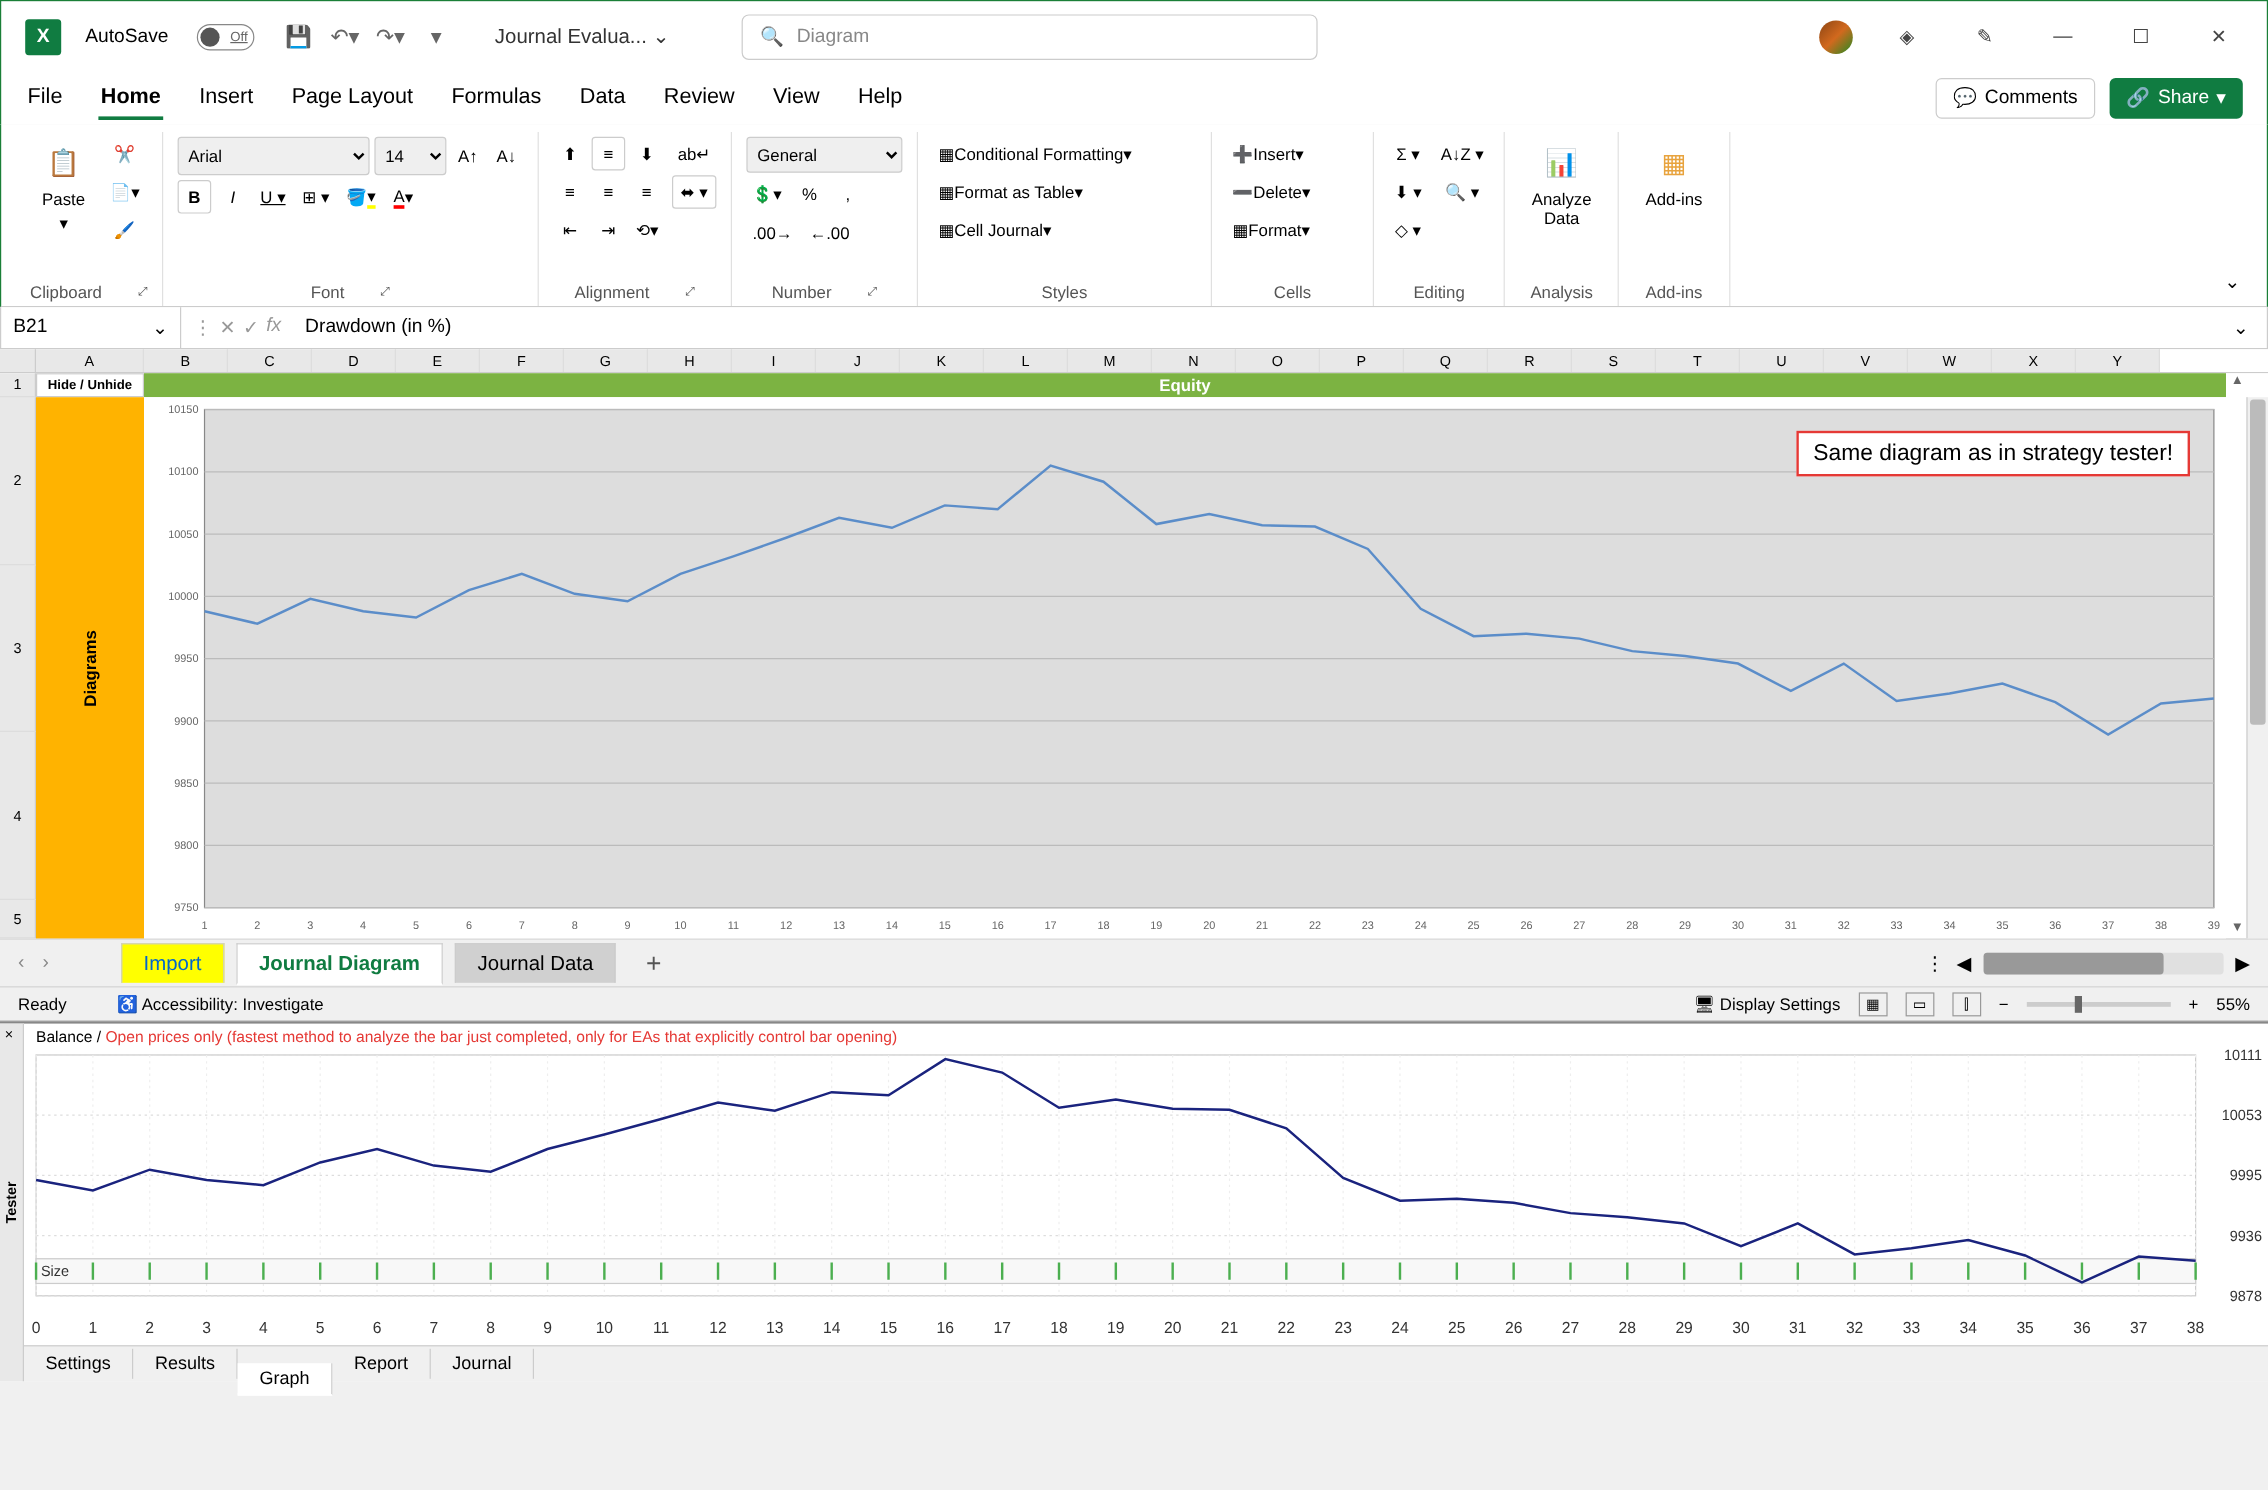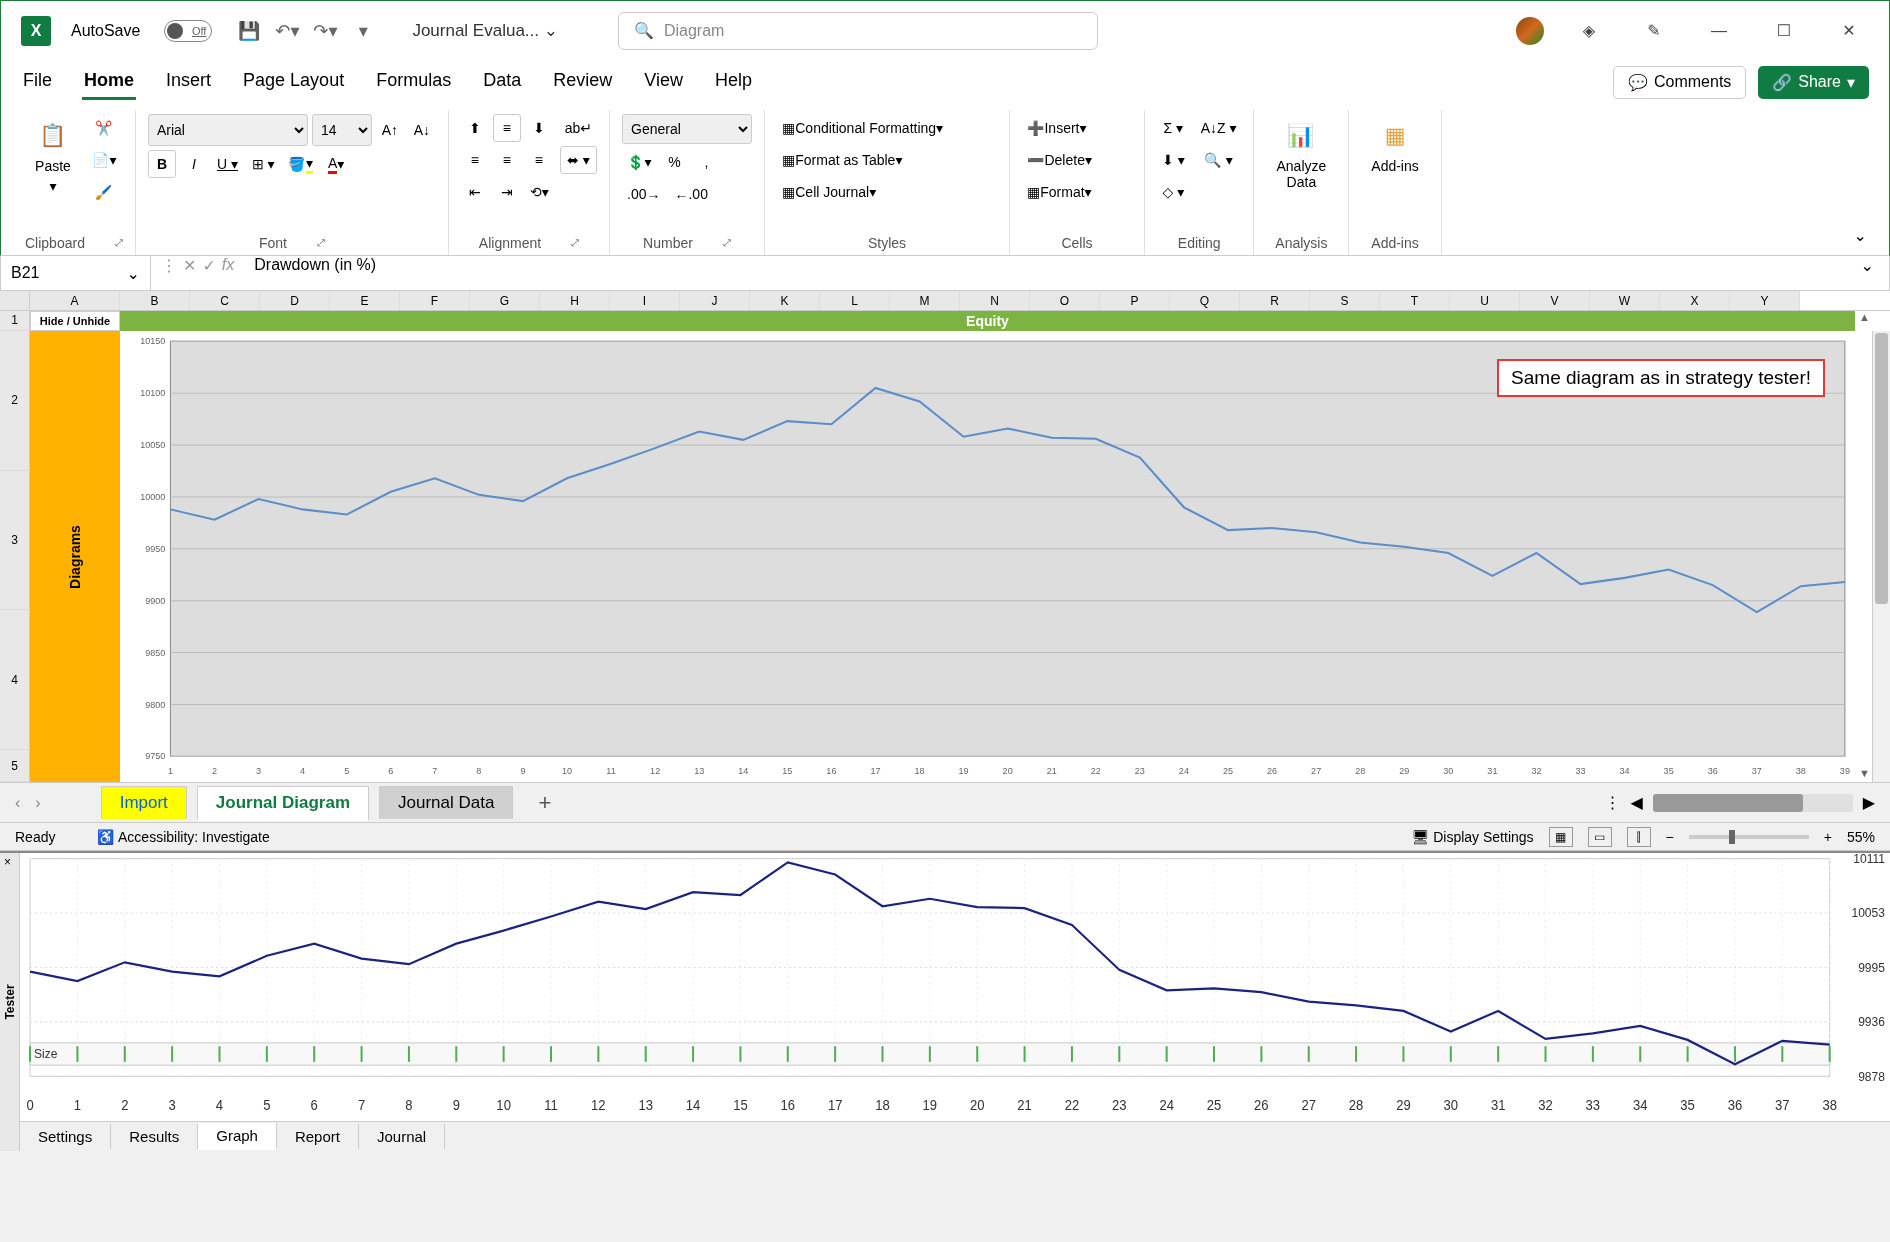--- a/index.html
+++ b/index.html
@@ -34,21 +34,21 @@
 .group-label { text-align: center; font-size: 14px; color: #555; padding: 4px 0 2px; display: flex; justify-content: center; align-items: center; gap: 30px; }
 .group-label .launcher { font-size: 10px; }
 .rb-btn { min-width: 28px; height: 28px; display: flex; align-items: center; justify-content: center; font-size: 14px; border: 1px solid transparent; border-radius: 3px; padding: 0 4px; }
 .rb-btn.border { border-color: #ccc; }
 .big-btn { display: flex; flex-direction: column; align-items: center; gap: 4px; font-size: 14px; padding: 4px 10px; }
 .big-icon { width: 36px; height: 36px; display: flex; align-items: center; justify-content: center; font-size: 22px; }
 .col-stack { display: flex; flex-direction: column; gap: 4px; }
 .row-stack { display: flex; gap: 4px; align-items: center; }
 
 
-.formula-bar { height: 35px; background: #fff; border: 1px solid #ccc; border-top: none; display: flex; }
+.formula-bar { height: 35px; background: #fff; border: 1px solid #ccc; border-top: none; display: flex; align-items: center; }
 .name-box { width: 150px; border-right: 1px solid #ccc; padding: 0 10px; display: flex; align-items: center; justify-content: space-between; height: 100%; }
 .fb-btns { display: flex; gap: 6px; padding: 0 10px; color: #999; }
 .formula-input { flex: 1; padding: 0 10px; font-size: 16px; }
 
 
 .col-headers { height: 20px; background: #fff; display: flex; border-bottom: 1px solid #ccc; font-size: 12px; }
 .row-head-spacer { width: 30px; border-right: 1px solid #ccc; background: #e8e8e8; }
 .col-h { border-right: 1px solid #ddd; text-align: center; background: #e8e8e8; line-height: 20px; }
 
 
@@ -90,21 +90,21 @@
 .tester-panel { height: 300px; background: #fff; border-top: 2px solid #888; position: relative; display: flex; }
 .tester-side { width: 20px; background: #e8e8e8; border-right: 1px solid #ccc; display: flex; align-items: center; justify-content: center; position: relative; }
 .tester-side span { transform: rotate(-90deg); font-size: 12px; font-weight: bold; white-space: nowrap; }
 .tester-close { position: absolute; top: 2px; left: 4px; font-size: 12px; }
 .tester-main { flex: 1; display: flex; flex-direction: column; }
 .tester-header { padding: 3px 10px; font-size: 13px; }
 .tester-header .red { color: #e53935; }
 #tester-chart { flex: 1; width: 100%; }
 .tester-tabs { height: 30px; background: #f0f0f0; display: flex; align-items: center; border-top: 1px solid #ccc; }
 .tester-tab { padding: 4px 18px; font-size: 15px; border-right: 1px solid #ccc; }
-.tester-tab.active { background: #fff; border-bottom: 2px solid #fff; position: relative; top: 0; }
+.tester-tab.active { background: #fff; border-bottom: 2px solid #fff; position: relative; top: 13px; }
 
 select, input { font-family: inherit; font-size: inherit; }
 </style>
 </head>
 <body>
 
 <div class="titlebar">
   <div class="excel-icon">X</div>
   <div class="autosave">
     <span>AutoSave</span>
@@ -472,20 +472,24 @@
     <span>55%</span>
   </div>
 </div>
 
 <div class="tester-panel">
   <div class="tester-side">
     <div class="tester-close">×</div>
     <span>Tester</span>
   </div>
   <div class="tester-main">
+    <div class="tester-header">
+      <span>Balance /</span>
+      <span class="red">Open prices only (fastest method to analyze the bar just completed, only for EAs that explicitly control bar opening)</span>
+    </div>
     <svg id="tester-chart" viewBox="0 0 1860 240" preserveAspectRatio="none">
         <rect x="10" y="5" width="1790" height="195" fill="#fff" stroke="#ccc"></rect>
         <line x1="10" y1="5" x2="1800" y2="5" stroke="#ddd" stroke-dasharray="2,3"></line>
         <line x1="10" y1="53.75" x2="1800" y2="53.75" stroke="#ddd" stroke-dasharray="2,3"></line>
         <line x1="10" y1="102.5" x2="1800" y2="102.5" stroke="#ddd" stroke-dasharray="2,3"></line>
         <line x1="10" y1="151.25" x2="1800" y2="151.25" stroke="#ddd" stroke-dasharray="2,3"></line>
         <line x1="10" y1="200" x2="1800" y2="200" stroke="#ddd" stroke-dasharray="2,3"></line>
         <line x1="10" y1="5" x2="10" y2="200" stroke="#eee" stroke-dasharray="2,3"></line>
         <line x1="57.10526315789473" y1="5" x2="57.10526315789473" y2="200" stroke="#eee" stroke-dasharray="2,3"></line>
         <line x1="104.21052631578947" y1="5" x2="104.21052631578947" y2="200" stroke="#eee" stroke-dasharray="2,3"></line>

